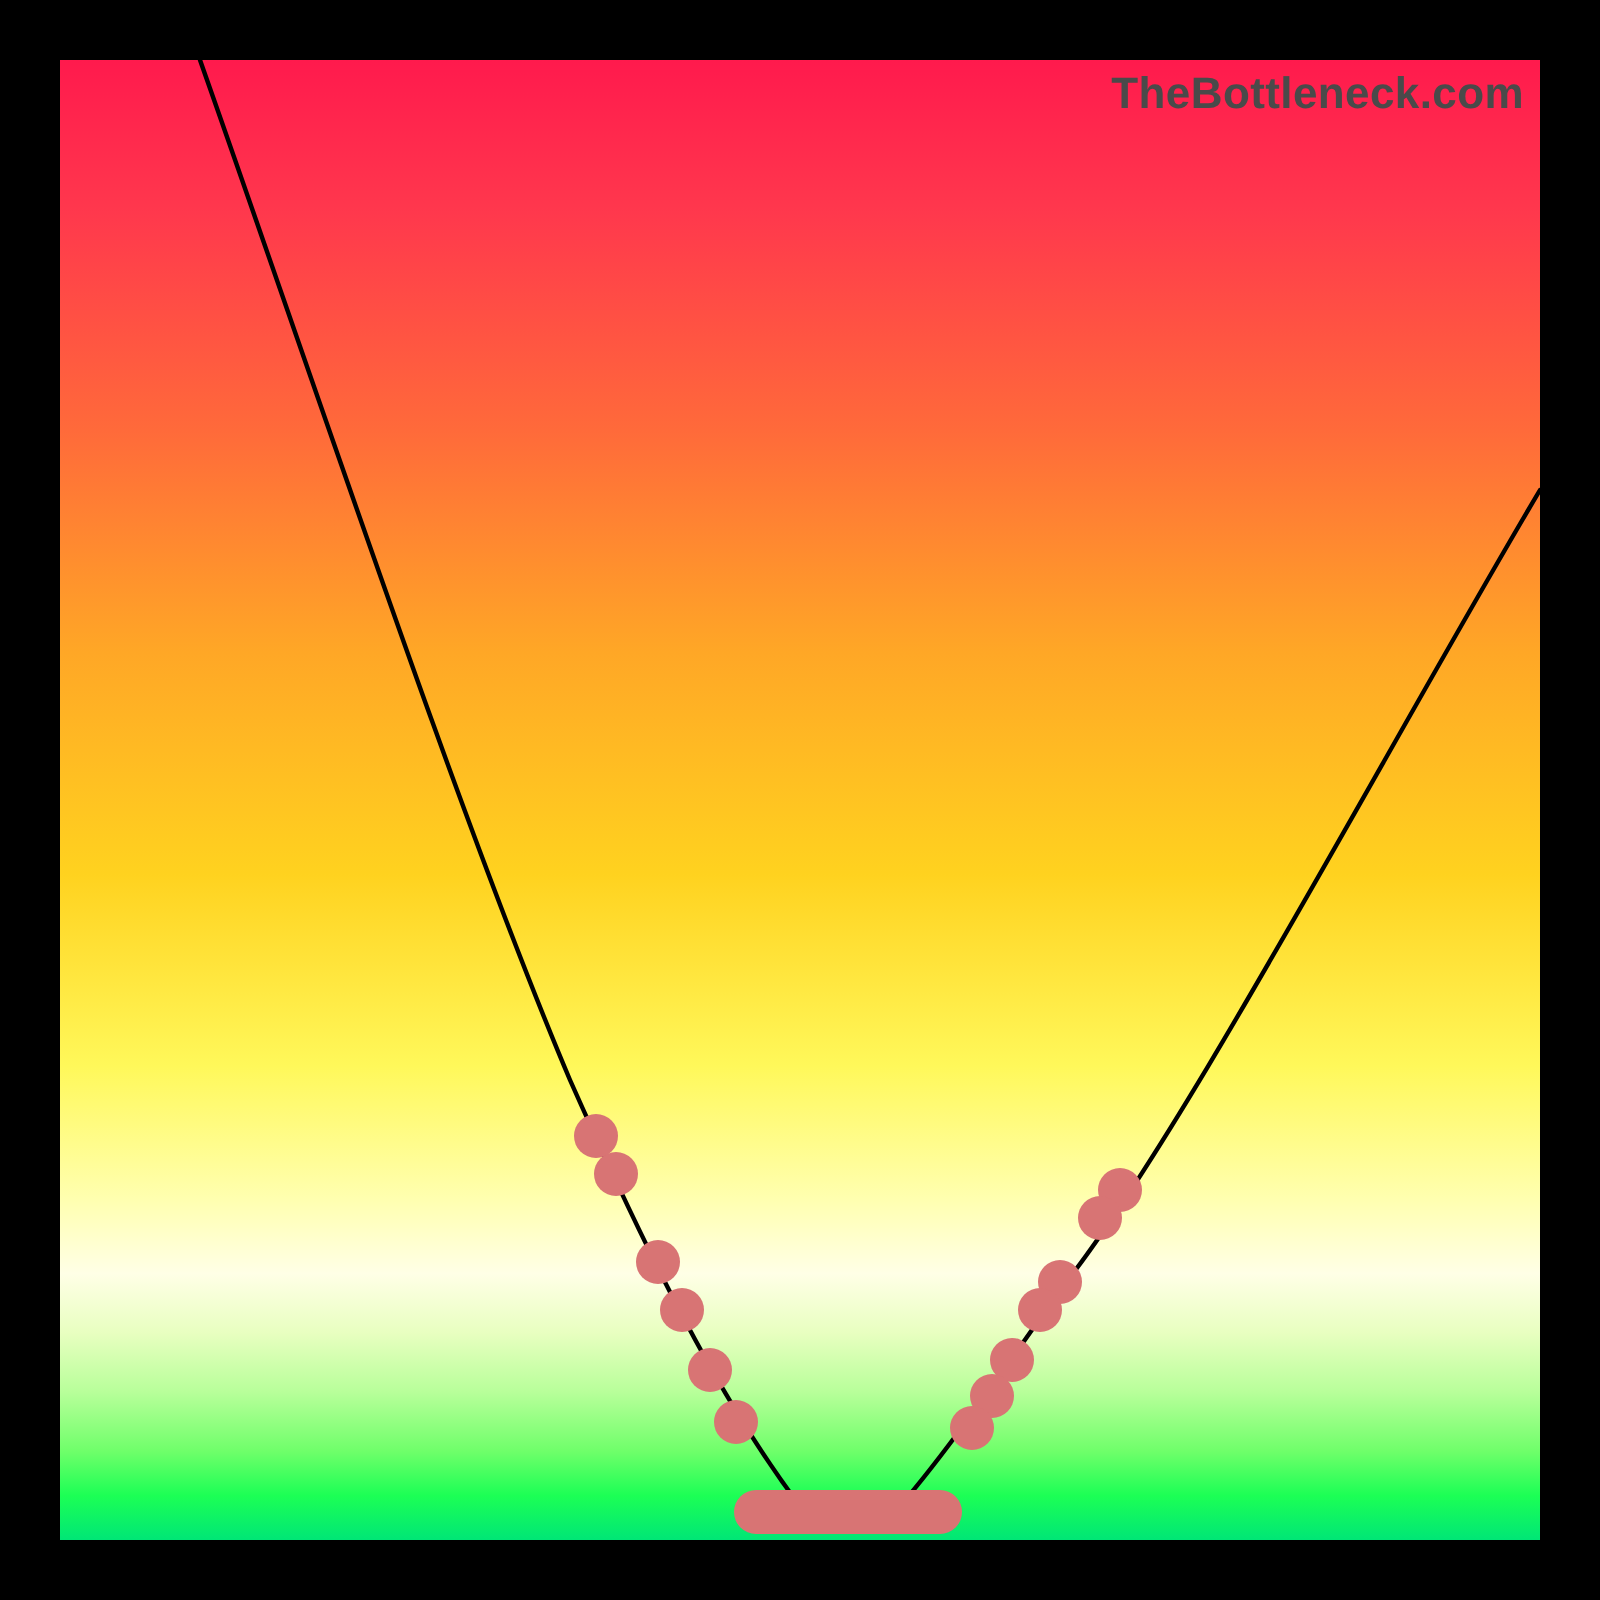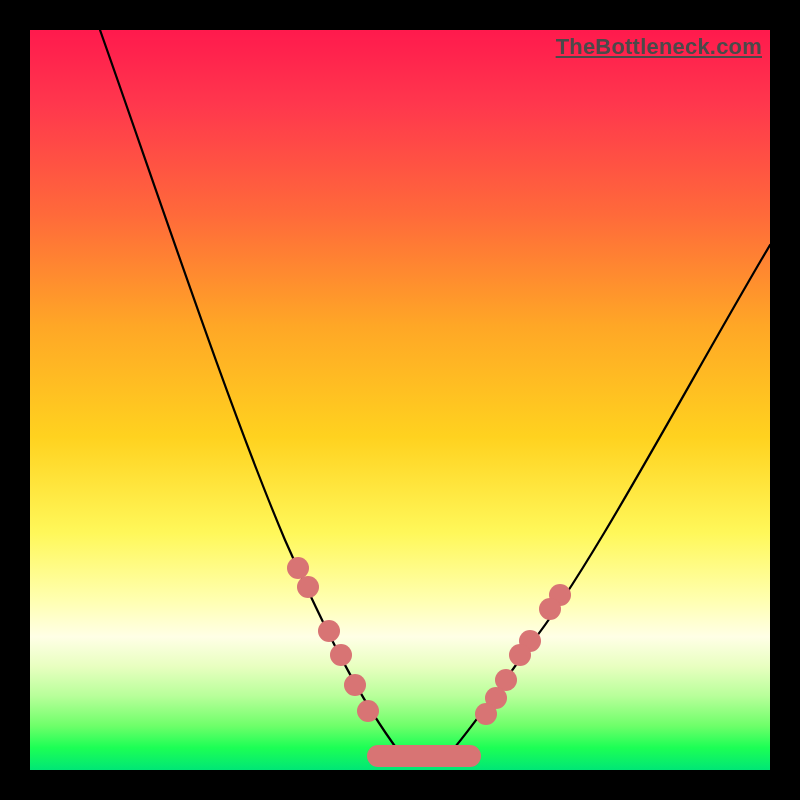--- a/index.html
+++ b/index.html
@@ -49,21 +49,20 @@
   }
   .watermark {
     position: absolute;
     top: 4px;
     right: 8px;
     font-size: 22px;
     font-weight: 600;
     color: #4a4a4a;
     letter-spacing: 0.2px;
     user-select: none;
-    text-decoration: underline;
   }
   .curve {
     fill: none;
     stroke: #000;
     stroke-width: 2.2;
     stroke-linecap: round;
   }
   .marker {
     fill: #d87474;
   }

